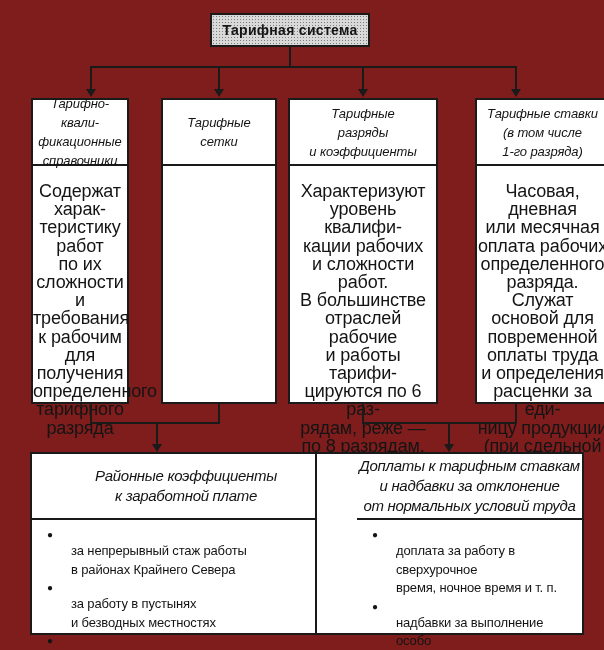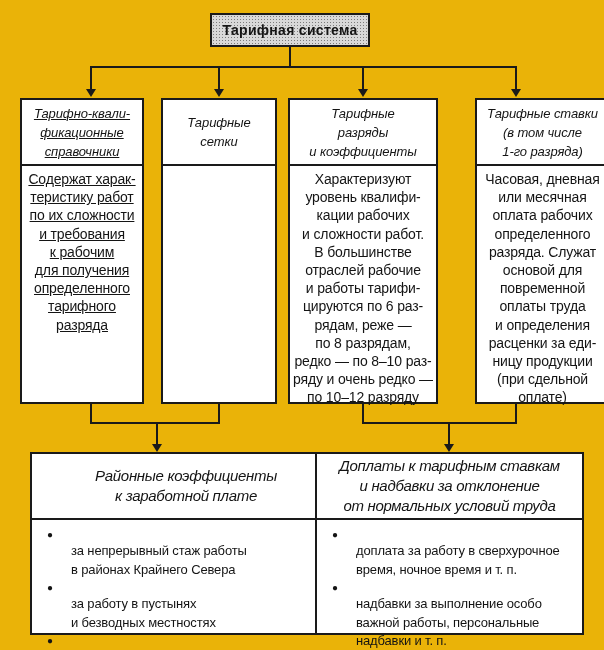--- a/index.html
+++ b/index.html
@@ -1,39 +1,39 @@
 <!DOCTYPE html>
 <html><head>
 <meta charset="utf-8">
 <style>
   html,body{margin:0;padding:0;background:#fff;}
   .canvas{
-    position:relative;width:604px;height:650px;background:#eab308;
+    position:relative;width:604px;height:650px;background:#7f1d1d;
     font-family:"Liberation Sans","DejaVu Sans",sans-serif;color:#141414;
     overflow:hidden;
   }
   .box{position:absolute;border:2px solid #1a1a1a;background:#fff;box-sizing:border-box;}
   .top-box{
     left:210px;top:13px;width:160px;height:34px;
     display:flex;align-items:center;justify-content:center;
     font-weight:bold;font-size:14px;letter-spacing:.3px;
     background-color:#d9d9d9;
     background-image:radial-gradient(circle,#7c7c7c .7px,rgba(0,0,0,0) .85px);
     background-size:3px 3px;
   }
   .col{top:98px;height:306px;display:flex;flex-direction:column;}
   .col-header{
     height:64px;border-bottom:2px solid #1a1a1a;flex:none;
     display:flex;align-items:center;justify-content:center;
     font-style:italic;font-size:13px;line-height:19px;
     text-align:center;white-space:pre-line;letter-spacing:-0.1px;
   }
   .col-body{
-    flex:1;padding-top:4px;
-    font-size:14px;line-height:18.2px;letter-spacing:-0.15px;
+    flex:1;padding-top:16px;
+    font-size:18px;line-height:18.2px;letter-spacing:-0.15px;
     text-align:center;white-space:pre-line;
   }
   .bottom-box{top:452px;height:183px;display:flex;flex-direction:column;}
   .bottom-header{
     height:64px;border-bottom:2px solid #1a1a1a;flex:none;
     display:flex;align-items:center;justify-content:center;
     font-style:italic;font-size:15px;line-height:20px;
     text-align:center;white-space:pre-line;letter-spacing:-0.3px;
   }
   .bullets{flex:1;padding:6px 4px 0 12px;}
@@ -63,21 +63,21 @@
 
   <div class="line v" style="left:90px;top:66px;height:24px;"></div>
   <div class="arrow" style="left:86px;top:89px;"></div>
   <div class="line v" style="left:218px;top:66px;height:24px;"></div>
   <div class="arrow" style="left:214px;top:89px;"></div>
   <div class="line v" style="left:362px;top:66px;height:24px;"></div>
   <div class="arrow" style="left:358px;top:89px;"></div>
   <div class="line v" style="left:515px;top:66px;height:24px;"></div>
   <div class="arrow" style="left:511px;top:89px;"></div>
 
-  <div class="box col" style="left:20px;width:124px;text-decoration:underline;">
+  <div class="box col" style="left:31px;width:98px;">
     <div class="col-header">
       <span>Тарифно-квали-
 фикационные
 справочники</span>
     </div>
     <div class="col-body">Содержат харак-
 теристику работ
 по их сложности
 и требования
 к рабочим
@@ -165,21 +165,21 @@
 и безводных местностях</span>
       </div>
       <div class="bullet-item">
         <span class="bullet-glyph">●</span>
         <span class="bullet-text">за работу в продукции высокогорья
 и т. п.</span>
       </div>
     </div>
   </div>
 
-  <div class="box bottom-box" style="left:315px;width:269px;">
+  <div class="box bottom-box" style="left:315px;width:269px;padding-left:40px;">
     <div class="bottom-header">
       <span>Доплаты к тарифным ставкам
 и надбавки за отклонение
 от нормальных условий труда</span>
     </div>
     <div class="bullets">
       <div class="bullet-item">
         <span class="bullet-glyph">●</span>
         <span class="bullet-text">доплата за работу в сверхурочное
 время, ночное время и т. п.</span>

